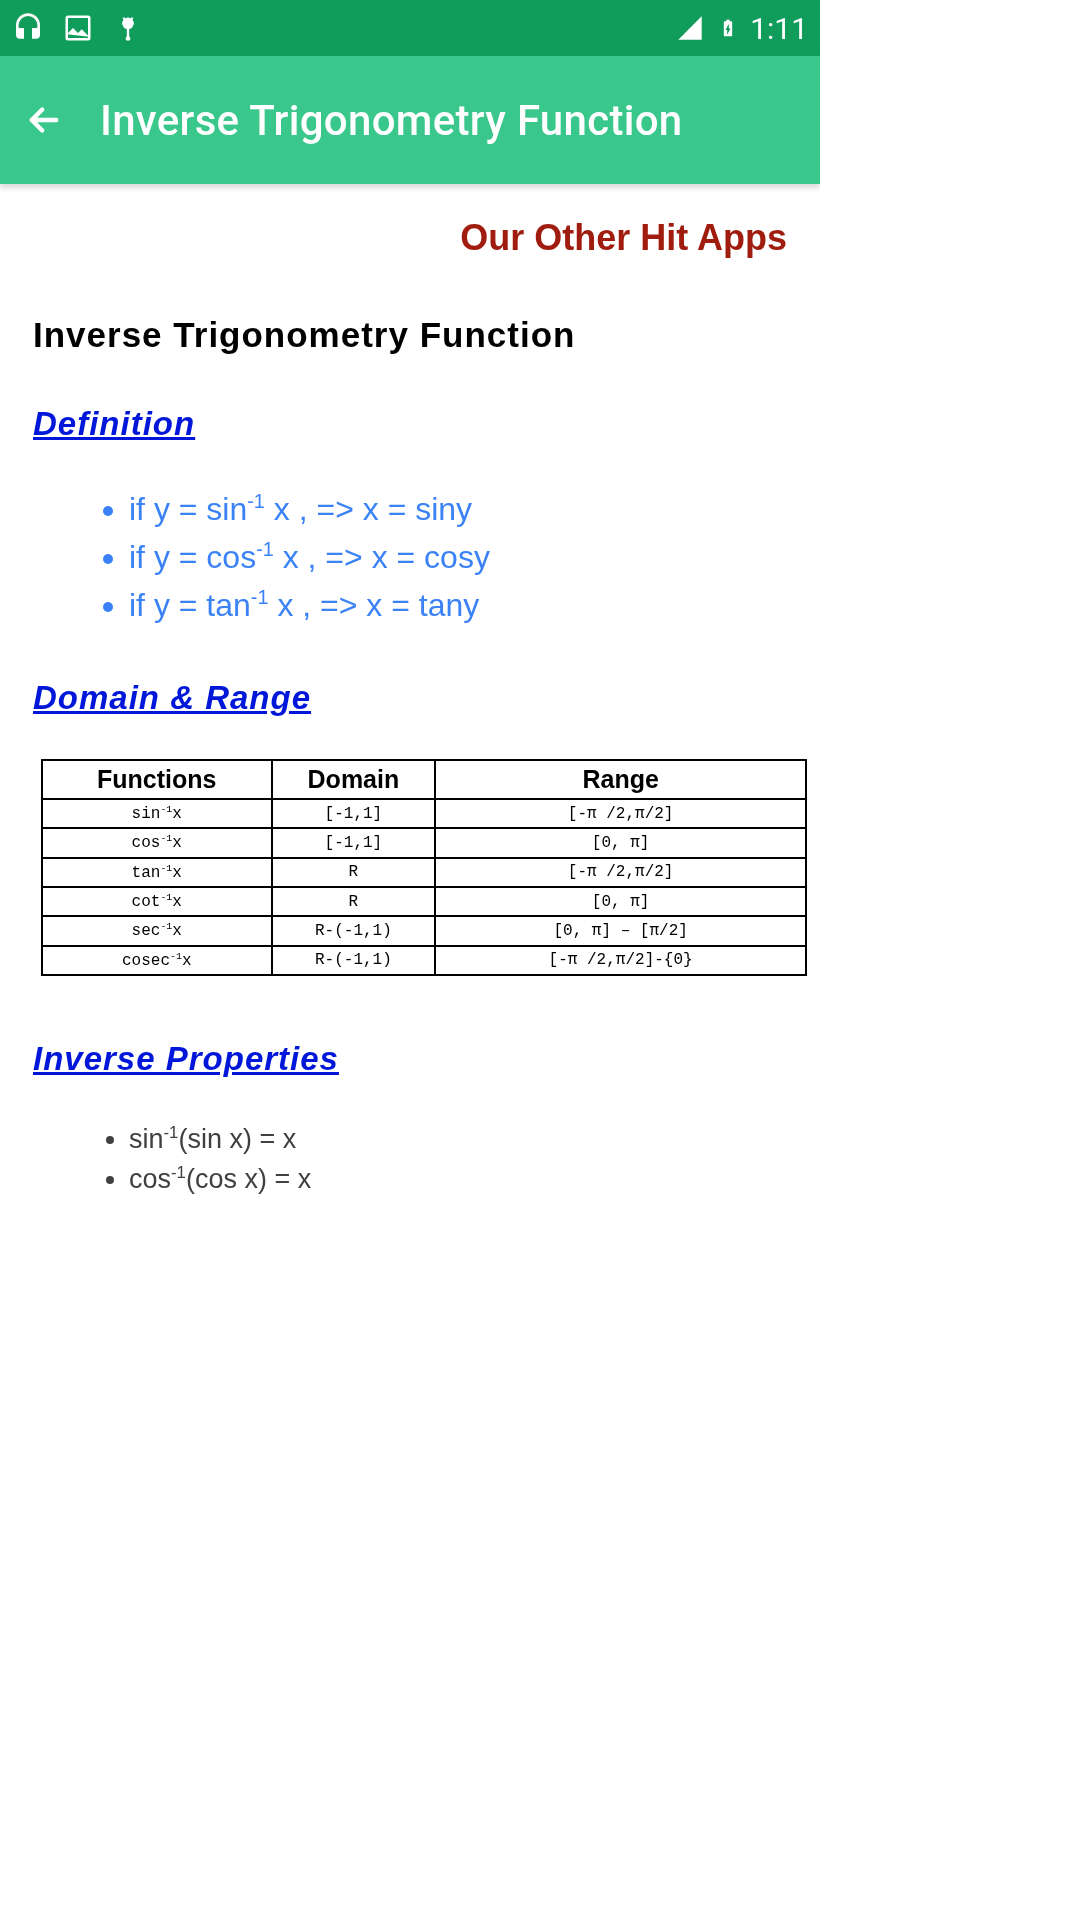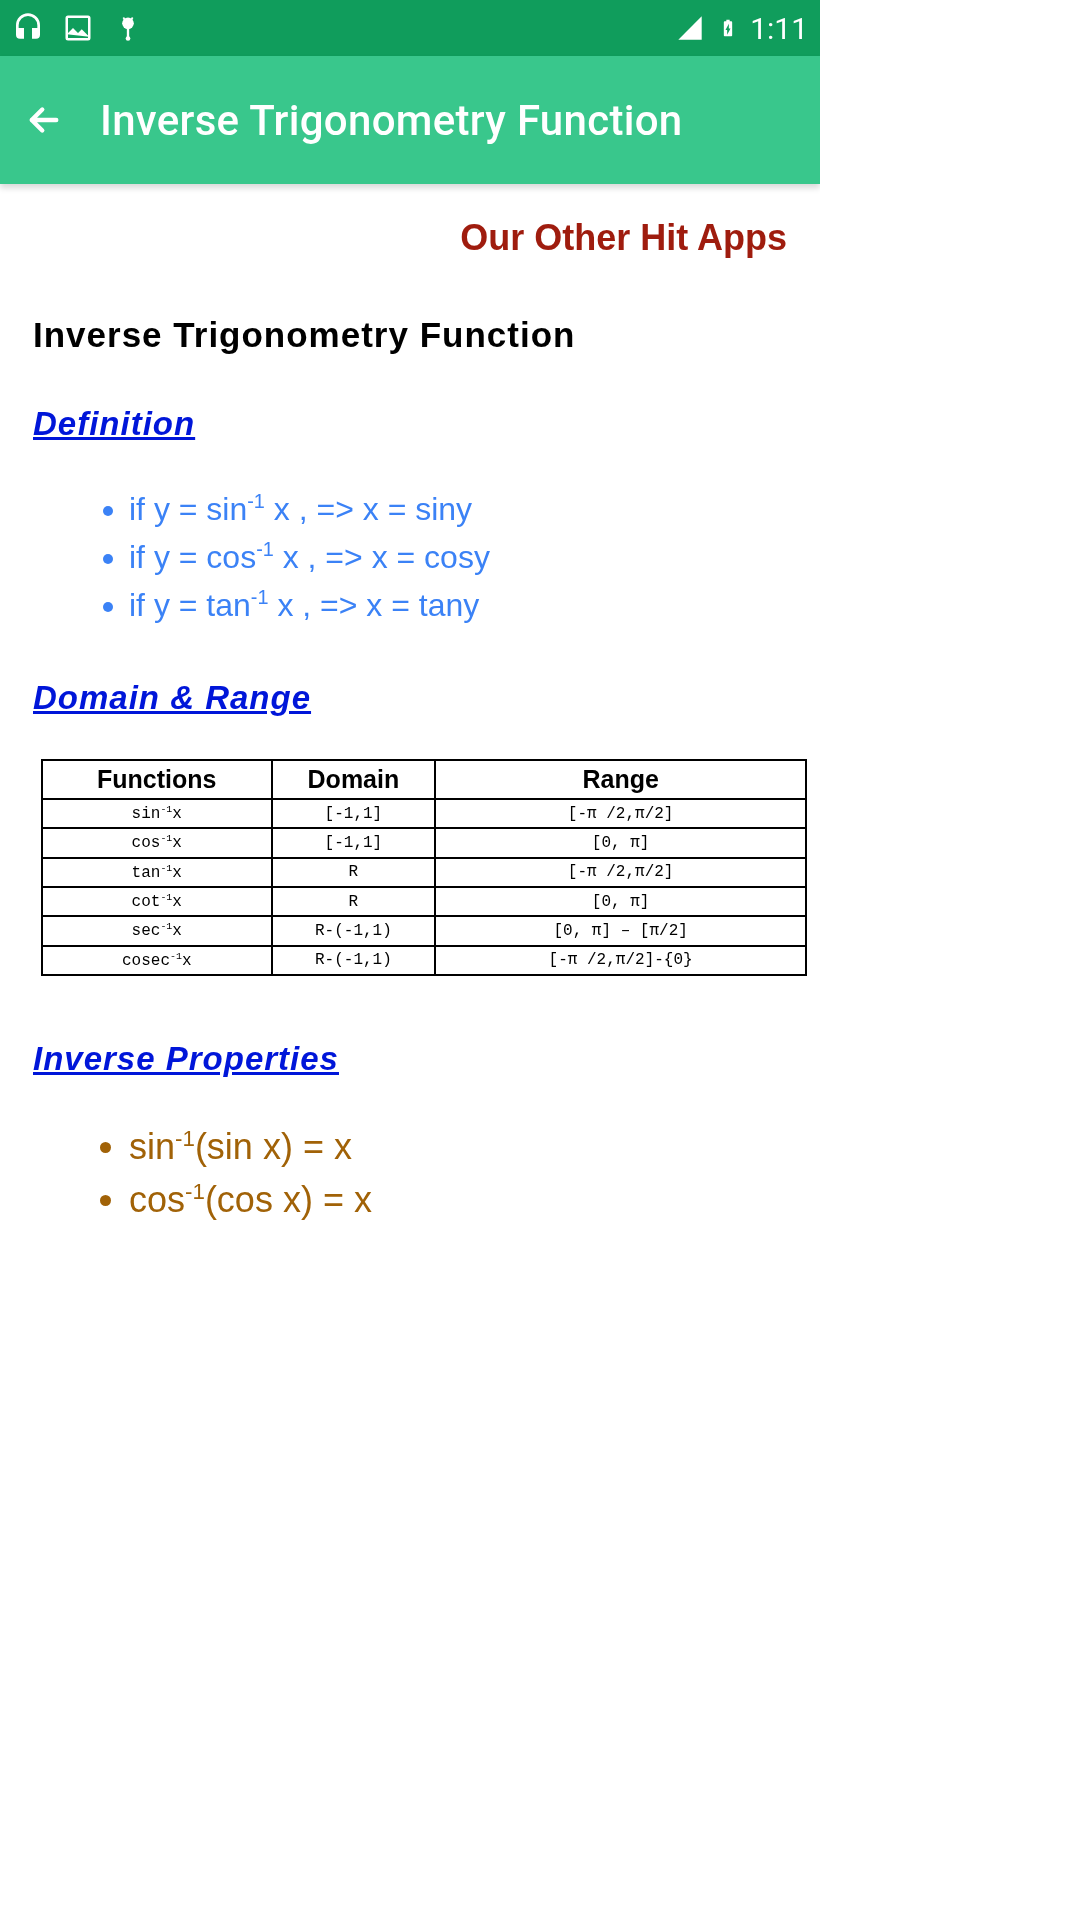--- a/index.html
+++ b/index.html
@@ -100,23 +100,23 @@
     font-size: 25px;
   }
   .dr-table .col-f { width: 230px; }
   .dr-table .col-d { width: 164px; }
   .dr-table .col-r { width: 372px; }
   ul.props {
     list-style: disc;
     padding-left: 96px;
   }
   ul.props li {
-    font-size: 36px;
+    font-size: 27px;
     line-height: 1.48;
-    color: #a16207;
+    color: #404040;
   }
 </style>
 </head>
 <body>
 
 <div class="status-bar">
   <div class="status-left">
     <span class="status-icon">
       <svg viewBox="0 0 24 24" width="32" height="32" fill="#fff">
           <path d="M12 1a9 9 0 0 0-9 9v7a3 3 0 0 0 3 3h3v-8H5v-2a7 7 0 1 1 14 0v2h-4v8h3a3 3 0 0 0 3-3v-7a9 9 0 0 0-9-9z"></path>

